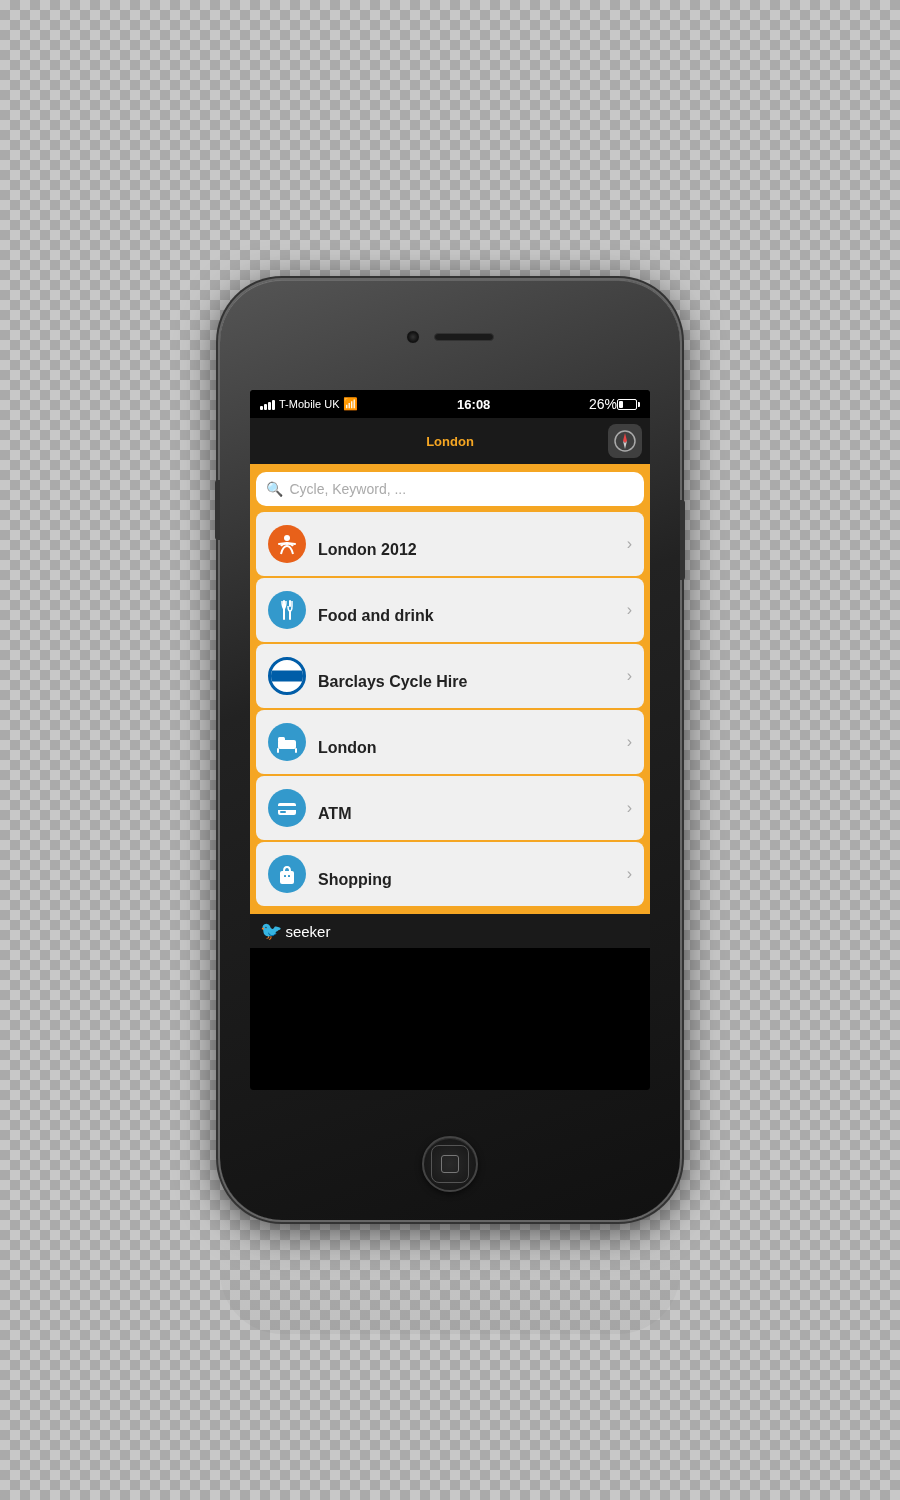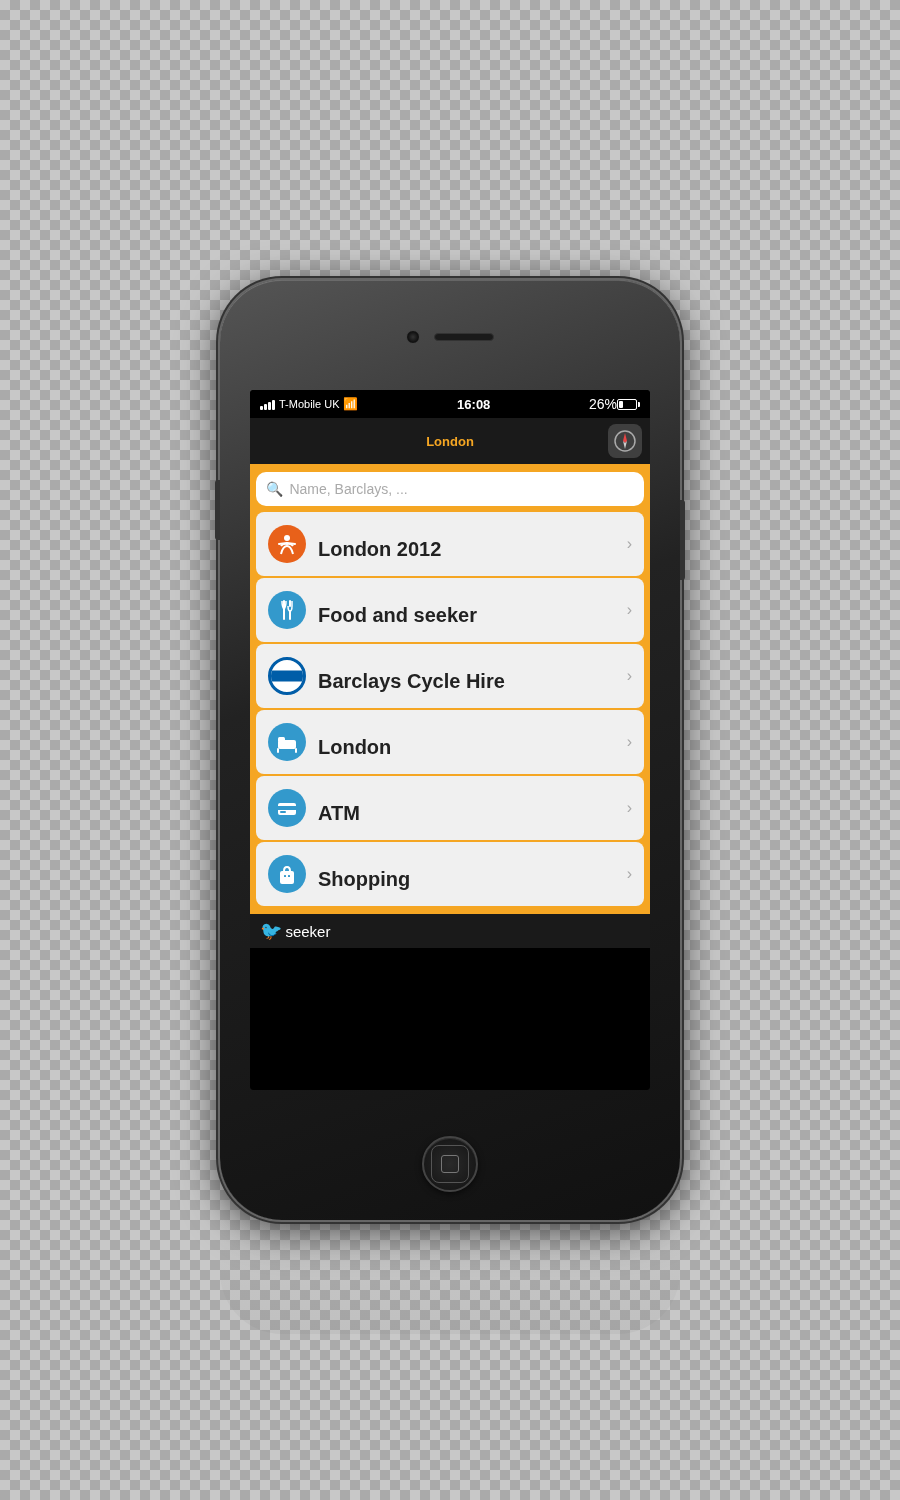--- a/index.html
+++ b/index.html
@@ -212,21 +212,21 @@
       width: 38px;
       height: 38px;
       border-radius: 50%;
       display: flex;
       align-items: center;
       justify-content: center;
       flex-shrink: 0;
     }
 
     .item-label {
-      font-size: 20px;
+      font-size: 16px;
       font-weight: 700;
       color: #222;
       flex: 1;
       margin-top: 11px;
     }
 
     .item-chevron {
       color: #aaa;
       font-size: 16px;
       font-weight: 300;
@@ -408,21 +408,21 @@
             <polygon points="11,3 13,11 11,13 9,11" fill="#e84545"></polygon>
             <polygon points="11,19 13,11 11,13 9,11" fill="#ccc"></polygon>
           </svg>
         </div>
       </div>
 
       <div class="app-content">
 
         <div class="search-bar">
           <span class="search-icon-wrap">🔍</span>
-          <span class="search-placeholder">Name, Barclays, ...</span>
+          <span class="search-placeholder">Cycle, Keyword, ...</span>
         </div>
 
         <div class="list-item">
           <div class="item-icon icon-london2012">
             <svg width="24" height="24" viewBox="0 0 24 24">
 
               <circle cx="12" cy="6" r="3" fill="white"></circle>
               <path d="M6 22 Q8 14 12 14 Q16 14 18 22" fill="none" stroke="white" stroke-width="2"></path>
               <path d="M6 14 Q8 11 12 12 Q16 11 18 14" fill="none" stroke="white" stroke-width="2"></path>
               <line x1="4" y1="12" x2="12" y2="11" stroke="white" stroke-width="2" stroke-linecap="round"></line>
@@ -437,21 +437,21 @@
           <div class="item-icon icon-food">
             <svg width="24" height="24" viewBox="0 0 24 24">
 
               <line x1="9" y1="3" x2="9" y2="21" stroke="white" stroke-width="2" stroke-linecap="round"></line>
               <path d="M7 3 Q7 9 9 11 Q11 9 11 3" fill="none" stroke="white" stroke-width="1.5"></path>
               <line x1="15" y1="3" x2="15" y2="8" stroke="white" stroke-width="2" stroke-linecap="round"></line>
               <path d="M13 8 Q13 13 15 13 Q17 13 17 8 L17 3" fill="none" stroke="white" stroke-width="1.5"></path>
               <line x1="15" y1="13" x2="15" y2="21" stroke="white" stroke-width="2" stroke-linecap="round"></line>
             </svg>
           </div>
-          <span class="item-label">Food and seeker</span>
+          <span class="item-label">Food and drink</span>
           <span class="item-chevron">›</span>
         </div>
 
         <div class="list-item">
           <div class="item-icon" style="background: white; border: 3px solid #005da8; overflow:hidden; position:relative;">
             <div style="position:absolute; width:100%; height:11px; background:#005da8; top:50%; transform:translateY(-50%);"></div>
           </div>
           <span class="item-label">Barclays Cycle Hire</span>
           <span class="item-chevron">›</span>
         </div>

